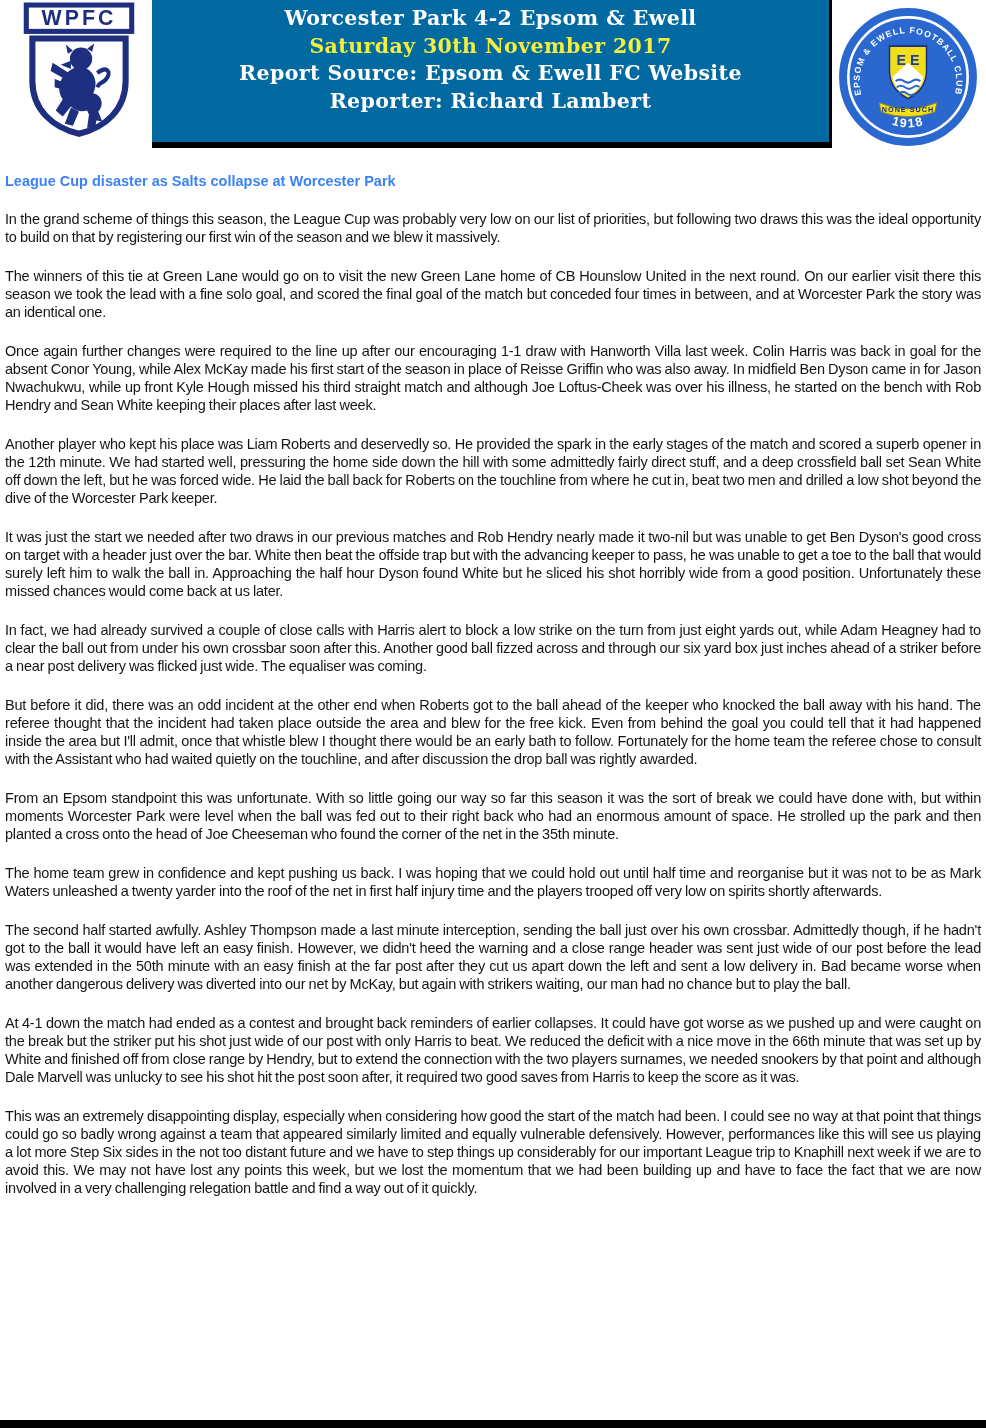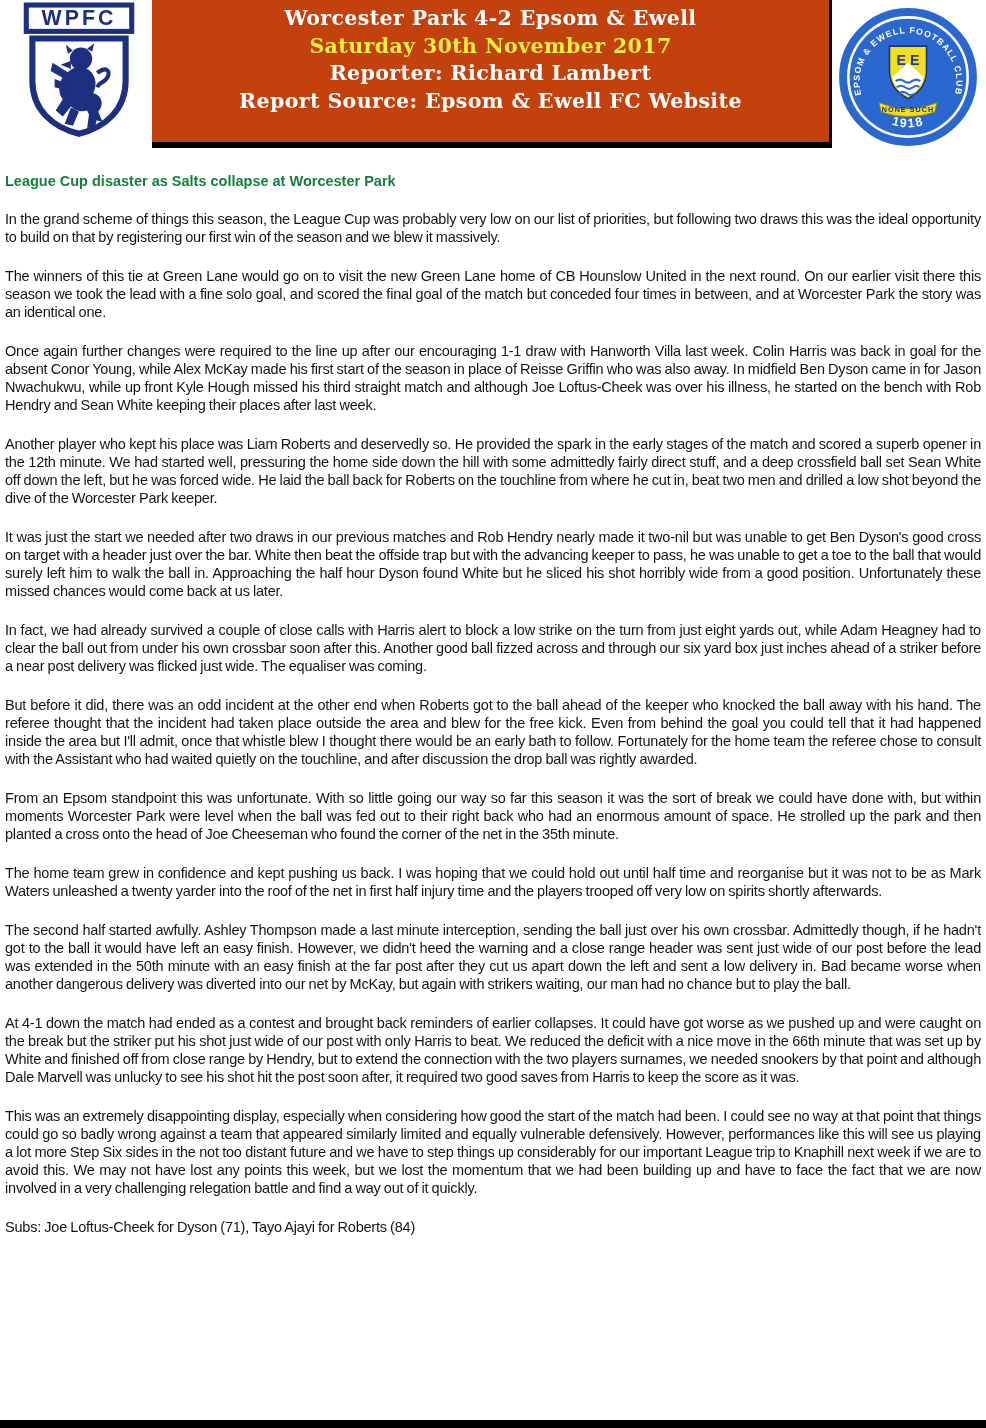--- a/index.html
+++ b/index.html
@@ -7,32 +7,32 @@
     width:986px;height:1428px;position:relative;background:#ffffff;
     font-family:"Liberation Sans",sans-serif;overflow:hidden;
   }
   
   .header-row{position:relative;width:986px;height:150px;}
   .crest{position:absolute;top:2px;}
   .crest-home{left:8px;width:142px;height:148px;}
   .crest-away{left:836px;top:5px;width:144px;height:144px;}
   .match-header{
     position:absolute;left:152px;top:0;width:680px;height:148px;
-    box-sizing:border-box;background:#c2410c;
+    box-sizing:border-box;background:#0369a1;
     border-bottom:6px solid #000;border-right:3px solid #000;
     text-align:center;padding-top:5px;
     font-family:"DejaVu Serif",serif;font-weight:bold;
   }
   .hline{line-height:27.5px;font-size:20.5px;letter-spacing:.4px;white-space:nowrap;}
   .hl-white{color:#ffffff;}
   .hl-yellow{color:#f2ef3e;}
   
   .content{padding:0 5px;}
   .headline{
-    margin:23px 0 0;font-size:14.5px;font-weight:bold;color:#15803d;
+    margin:23px 0 0;font-size:14.5px;font-weight:bold;color:#3b82f6;
   }
   p.para{
     margin:21px 0 0;font-size:14.5px;font-weight:normal;color:#151515;
     line-height:18px;text-align:justify;
     letter-spacing:-0.2px;word-spacing:-0.6px;
   }
   .bottom-bar{position:absolute;left:0;bottom:0;width:986px;height:8px;background:#000;}
   svg text{font-family:"Liberation Sans",sans-serif;}
 </style>
 </head>
@@ -52,22 +52,22 @@
         <path d="M62 104 L56 120 64 122 70 108 Z M80 110 L78 124 86 124 88 112 Z"></path>
         <path d="M60 70 L44 60 42 68 56 76 Z M62 82 L46 76 46 84 60 88 Z"></path>
         <path d="M88 70 C98 62 103 70 96 77 C92 81 90 79 88 84" stroke="#1e2f80" stroke-width="4" fill="none"></path>
       </g>
     </svg>
   </div>
 
   <div class="match-header">
     <div class="hline hl-white">Worcester Park 4-2 Epsom &amp; Ewell</div>
     <div class="hline hl-yellow">Saturday 30th November 2017</div>
+    <div class="hline hl-white">Report Source: Epsom &amp; Ewell FC Website</div>
     <div class="hline hl-white">Reporter: Richard Lambert</div>
-    <div class="hline hl-white">Report Source: Epsom &amp; Ewell FC Website</div>
   </div>
 
   <div class="crest crest-away">
     <svg viewBox="0 0 140 140" width="144" height="144">
       <defs>
         <path id="arcTop" d="M 25,88 A 47,47 0 1 1 115,88"></path>
         <path id="arcBottom" d="M 40,108 A 47,47 0 0 0 100,108"></path>
       </defs>
       <circle cx="70" cy="70" r="68" fill="#2a68cf" stroke="#ffffff" stroke-width="2"></circle>
       <circle cx="70" cy="70" r="58" fill="none" stroke="#ffffff" stroke-width="2.5"></circle>
@@ -100,16 +100,15 @@
   <p class="para">Another player who kept his place was Liam Roberts and deservedly so. He provided the spark in the early stages of the match and scored a superb opener in the 12th minute. We had started well, pressuring the home side down the hill with some admittedly fairly direct stuff, and a deep crossfield ball set Sean White off down the left, but he was forced wide. He laid the ball back for Roberts on the touchline from where he cut in, beat two men and drilled a low shot beyond the dive of the Worcester Park keeper.</p>
   <p class="para">It was just the start we needed after two draws in our previous matches and Rob Hendry nearly made it two-nil but was unable to get Ben Dyson's good cross on target with a header just over the bar. White then beat the offside trap but with the advancing keeper to pass, he was unable to get a toe to the ball that would surely left him to walk the ball in. Approaching the half hour Dyson found White but he sliced his shot horribly wide from a good position. Unfortunately these missed chances would come back at us later.</p>
   <p class="para">In fact, we had already survived a couple of close calls with Harris alert to block a low strike on the turn from just eight yards out, while Adam Heagney had to clear the ball out from under his own crossbar soon after this. Another good ball fizzed across and through our six yard box just inches ahead of a striker before a near post delivery was flicked just wide. The equaliser was coming.</p>
   <p class="para">But before it did, there was an odd incident at the other end when Roberts got to the ball ahead of the keeper who knocked the ball away with his hand. The referee thought that the incident had taken place outside the area and blew for the free kick. Even from behind the goal you could tell that it had happened inside the area but I'll admit, once that whistle blew I thought there would be an early bath to follow. Fortunately for the home team the referee chose to consult with the Assistant who had waited quietly on the touchline, and after discussion the drop ball was rightly awarded.</p>
   <p class="para">From an Epsom standpoint this was unfortunate. With so little going our way so far this season it was the sort of break we could have done with, but within moments Worcester Park were level when the ball was fed out to their right back who had an enormous amount of space. He strolled up the park and then planted a cross onto the head of Joe Cheeseman who found the corner of the net in the 35th minute.</p>
   <p class="para">The home team grew in confidence and kept pushing us back. I was hoping that we could hold out until half time and reorganise but it was not to be as Mark Waters unleashed a twenty yarder into the roof of the net in first half injury time and the players trooped off very low on spirits shortly afterwards.</p>
   <p class="para">The second half started awfully. Ashley Thompson made a last minute interception, sending the ball just over his own crossbar. Admittedly though, if he hadn't got to the ball it would have left an easy finish. However, we didn't heed the warning and a close range header was sent just wide of our post before the lead was extended in the 50th minute with an easy finish at the far post after they cut us apart down the left and sent a low delivery in. Bad became worse when another dangerous delivery was diverted into our net by McKay, but again with strikers waiting, our man had no chance but to play the ball.</p>
   <p class="para">At 4-1 down the match had ended as a contest and brought back reminders of earlier collapses. It could have got worse as we pushed up and were caught on the break but the striker put his shot just wide of our post with only Harris to beat. We reduced the deficit with a nice move in the 66th minute that was set up by White and finished off from close range by Hendry, but to extend the connection with the two players surnames, we needed snookers by that point and although Dale Marvell was unlucky to see his shot hit the post soon after, it required two good saves from Harris to keep the score as it was.</p>
   <p class="para">This was an extremely disappointing display, especially when considering how good the start of the match had been. I could see no way at that point that things could go so badly wrong against a team that appeared similarly limited and equally vulnerable defensively. However, performances like this will see us playing a lot more Step Six sides in the not too distant future and we have to step things up considerably for our important League trip to Knaphill next week if we are to avoid this. We may not have lost any points this week, but we lost the momentum that we had been building up and have to face the fact that we are now involved in a very challenging relegation battle and find a way out of it quickly.</p>
 
-  <p class="para">Subs: Joe Loftus-Cheek for Dyson (71), Tayo Ajayi for Roberts (84)</p>
 </div>
 
 <div class="bottom-bar"></div>
 
 </body></html>

